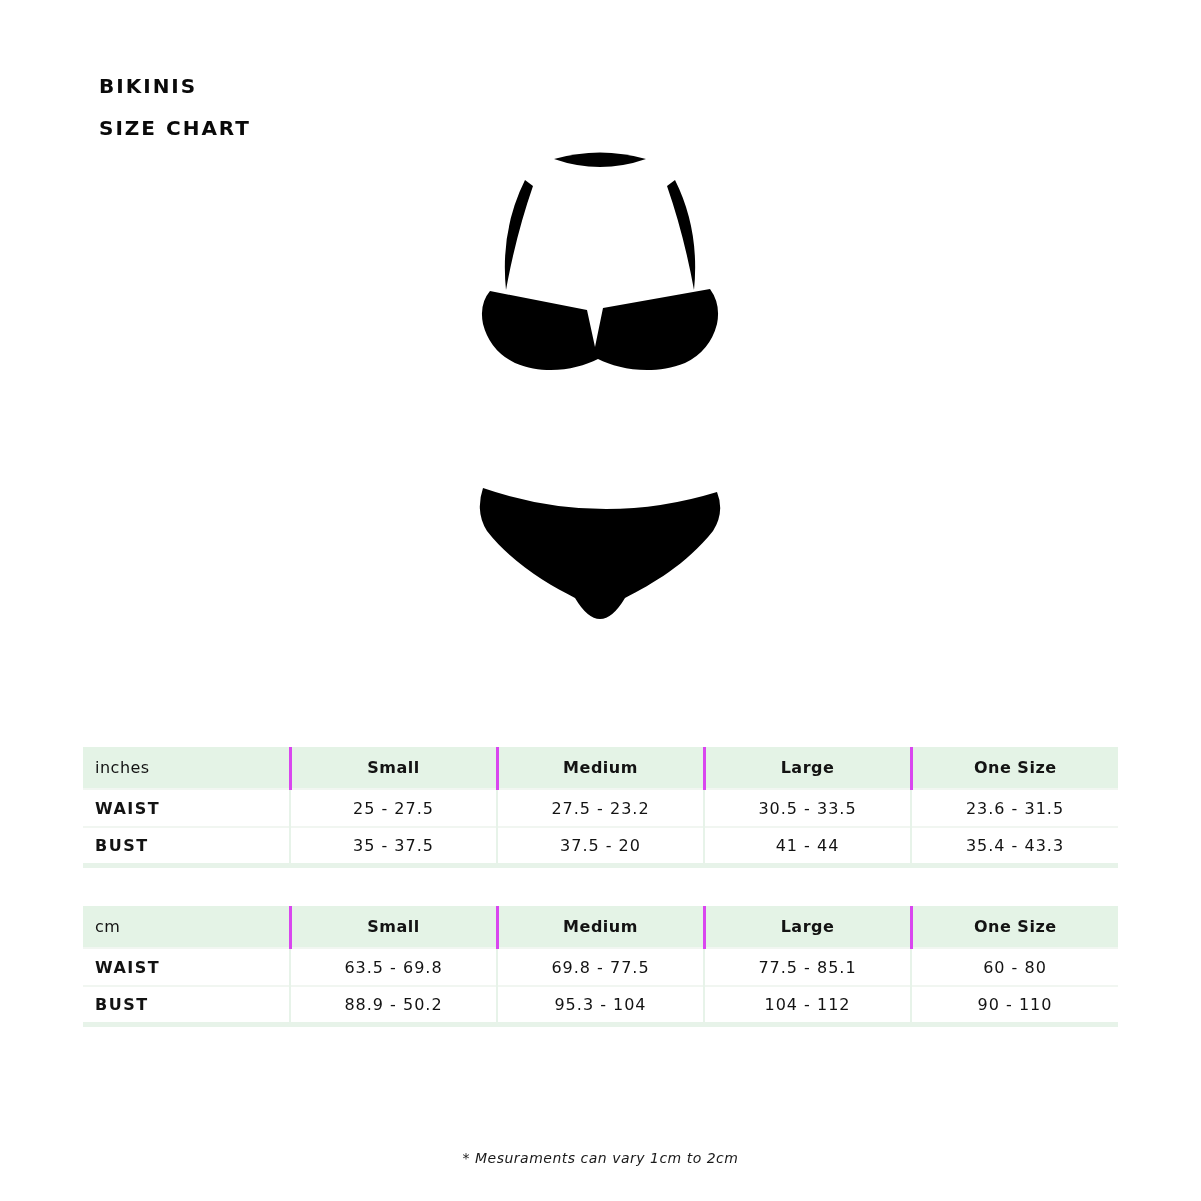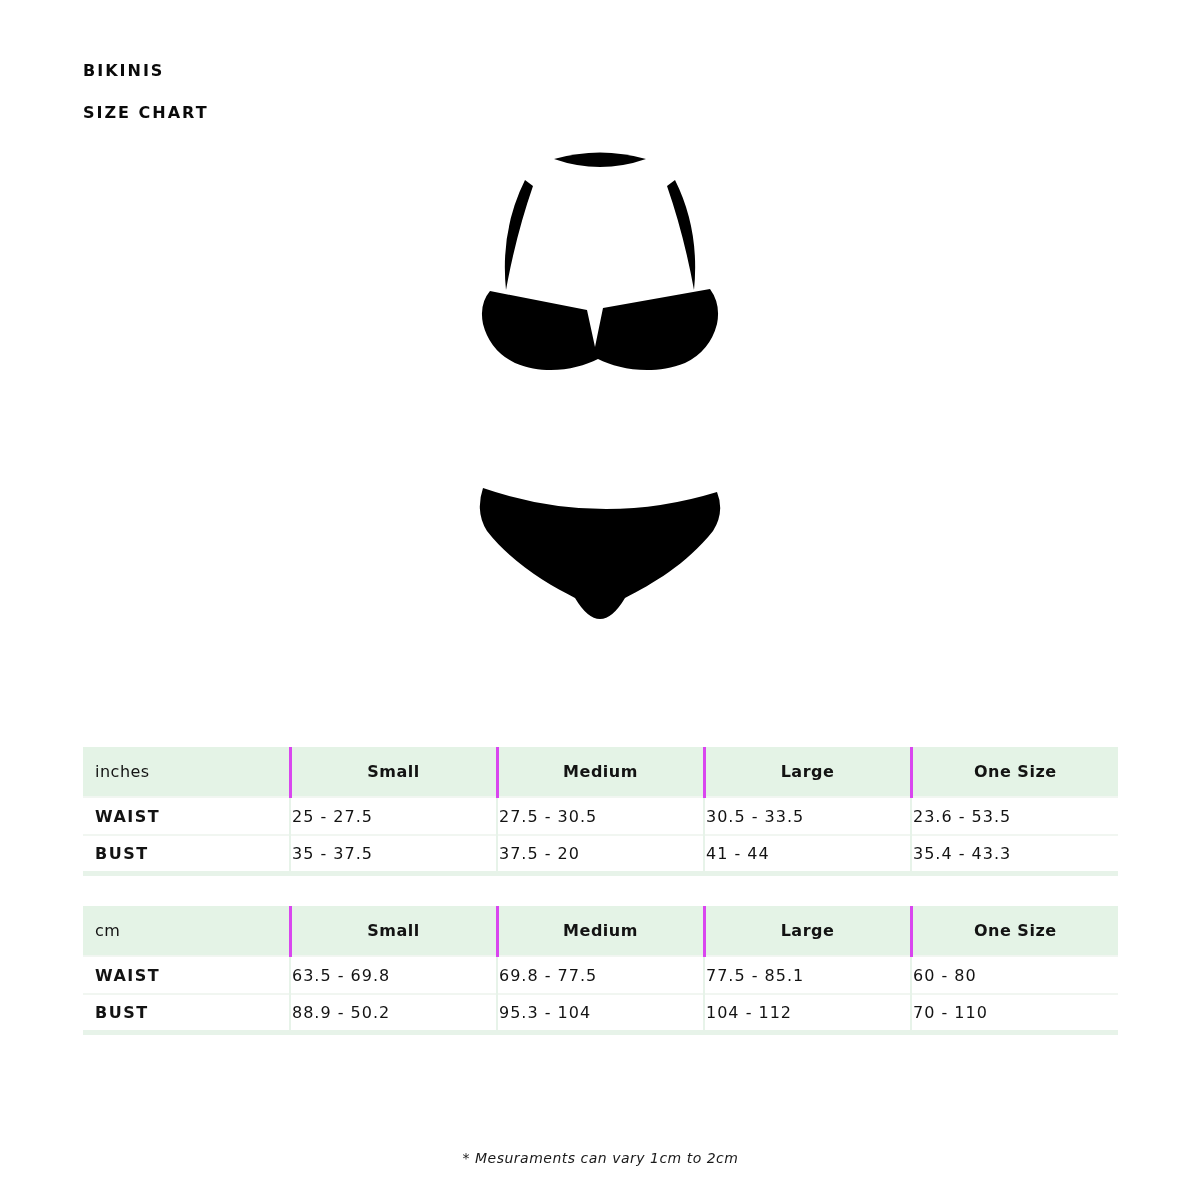--- a/index.html
+++ b/index.html
@@ -9,22 +9,22 @@
     position: relative;
     background: #ffffff;
     font-family: "DejaVu Sans", "Liberation Sans", sans-serif;
     color: #111111;
     overflow: hidden;
   }
 
   
   .titles { position: absolute; left: 83px; top: 58px; }
   .titles h1, .titles h2 {
-    margin: 0;
-    font-size: 16px;
+    margin: 16px;
+    font-size: 20px;
     font-weight: 700;
     letter-spacing: 2px;
     line-height: 25px;
     color: #0a0a0a;
   }
   .titles h2 { margin-top: 17px; }
 
   
   .figure { position: absolute; left: 440px; top: 140px; width: 320px; height: 500px; }
 
@@ -37,38 +37,39 @@
     table-layout: fixed;
     border-bottom: 5px solid #e7f3e9;
   }
   #table-inches { top: 747px; }
   #table-cm     { top: 906px; }
 
   th, td { width: 207px; overflow: hidden; white-space: nowrap; }
 
   thead th {
     background: #e4f3e6;
-    height: 50px;
+    height: 42px;
     font-size: 16px;
     font-weight: 700;
     text-align: center;
     letter-spacing: 0.5px;
     color: #131313;
   }
   thead th.unit {
     font-weight: 400;
     text-align: left;
     padding-left: 12px;
     letter-spacing: 0.5px;
   }
   thead th + th { border-left: 3px solid #d946ef; }
 
   tbody td {
     height: 38px;
     font-size: 16px;
+    text-align: center;
     letter-spacing: 1px;
     border-top: 2px solid #f1f6f1;
     color: #131313;
   }
   tbody td + td { border-left: 2px solid #e7f3e9; }
   tbody td.label {
     text-align: left;
     padding-left: 12px;
     font-weight: 700;
     letter-spacing: 1.5px;
@@ -126,23 +127,23 @@
       <th>Small</th>
       <th>Medium</th>
       <th>Large</th>
       <th>One Size</th>
     </tr>
   </thead>
   <tbody>
     <tr>
       <td class="label">WAIST</td>
       <td>25 - 27.5</td>
-      <td>27.5 - 30.5</td>
+      <td>27.5 - 23.2</td>
       <td>30.5 - 33.5</td>
-      <td>23.6 - 53.5</td>
+      <td>23.6 - 31.5</td>
     </tr>
     <tr>
       <td class="label">BUST</td>
       <td>35 - 37.5</td>
       <td>37.5 - 20</td>
       <td>41 - 44</td>
       <td>35.4 - 43.3</td>
     </tr>
   </tbody>
 </table>
@@ -163,18 +164,18 @@
       <td>63.5 - 69.8</td>
       <td>69.8 - 77.5</td>
       <td>77.5 - 85.1</td>
       <td>60 - 80</td>
     </tr>
     <tr>
       <td class="label">BUST</td>
       <td>88.9 - 50.2</td>
       <td>95.3 - 104</td>
       <td>104 - 112</td>
-      <td>70 - 110</td>
+      <td>90 - 110</td>
     </tr>
   </tbody>
 </table>
 
 <div class="footnote">* Mesuraments can vary 1cm to 2cm</div>
 
 </body></html>

